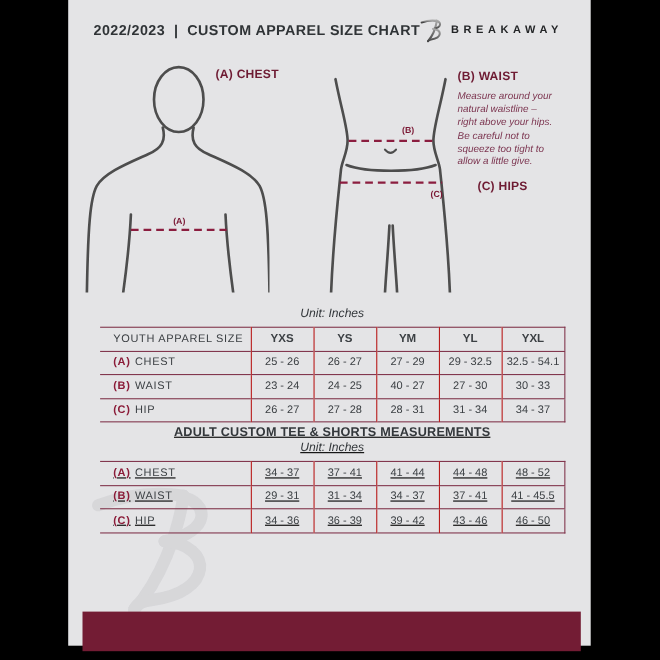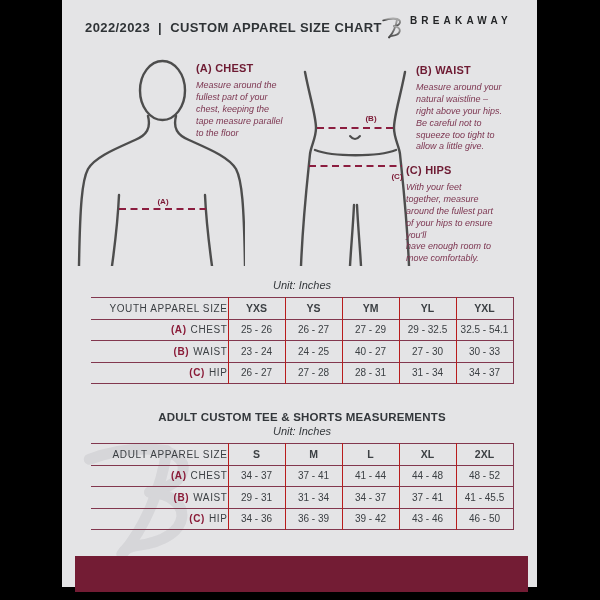--- a/index.html
+++ b/index.html
@@ -15,58 +15,58 @@
   
   .header {
     position:absolute; left:0; top:0; width:100%; height:54px;
     display:flex; align-items:center; justify-content:space-between;
     padding:0 27px 0 23px; box-sizing:border-box; z-index:2;
   }
   .title {
     font-size:13px; font-weight:bold; color:#2F3336;
     letter-spacing:0.4px; white-space:pre;
   }
-  .brand { display:flex; align-items:flex-start; gap:7px; }
+  .brand { display:flex; align-items:center; gap:7px; }
   .brand-name { font-size:10px; font-weight:bold; letter-spacing:4.2px; color:#232527; }
 
   
   .fig { position:absolute; z-index:1; }
   #torso-svg { left:13px; top:56px; }
   #lower-svg { left:226px; top:56px; }
   .dash-label { font-size:8px; font-weight:bold; fill:#7A1733; font-family:"Liberation Sans",sans-serif; }
 
   
   .info { position:absolute; z-index:2; }
   .info h3 { margin:0; font-size:11px; font-weight:bold; color:#6E1B33; letter-spacing:0.2px; }
   .info p {
     margin:6px 0 0; font-size:9px; font-style:italic; color:#7C3550;
     line-height:1.32; white-space:pre-line;
   }
   #chest-info { left:134px; top:62px; width:104px; }
   #waist-info { left:354px; top:64px; width:112px; }
-  #hips-info  { left:344px; top:164px; width:114px; }
+  #hips-info  { left:372px; top:164px; width:114px; }
 
   
   .section { position:absolute; left:29px; width:422px; text-align:center; z-index:1; }
   #youth-section { top:277px; }
-  #adult-section { top:411px; }
+  #adult-section { top:387px;text-decoration:underline; }
   .sec-title { font-size:11.5px; font-weight:bold; color:#33373B; letter-spacing:0.2px; }
   .sec-unit  { font-size:11px; font-style:italic; color:#33373B; margin-top:2px; }
   table.size-table {
     border-collapse:collapse; width:422px; table-layout:fixed; margin-top:6px;
     border-top:1px solid #82374E; border-bottom:1.6px solid #82374E;
     border-right:1px solid #82374E; background:transparent;
   }
   .size-table td {
     height:20.5px; border-top:1px solid #82374E; font-size:10px;
     color:#3C4044; padding:0; text-align:center;
   }
   .size-table tr:first-child td { border-top:none; }
   .size-table td + td { border-left:1px solid #b91c1c; }
-  .size-table .c0 { text-align:right; padding-left:12px; letter-spacing:0.6px;margin-top:45px; }
+  .size-table .c0 { text-align:left; padding-left:12px; letter-spacing:0.6px;margin-top:45px; }
   .size-table .head td { font-weight:bold; font-size:10.5px; }
   .size-table .head .c0 { font-weight:normal; font-size:10px; color:#3A3E42; }
   .pfx { color:#8A1B38; font-weight:bold; margin-right:4px; }
 
   
   #watermark { position:absolute; left:20px; top:430px; z-index:0; }
   .bottom-bar {
     position:absolute; left:13px; top:556px; width:453px; height:36px;
     background:#731C34; z-index:2;
   }
@@ -120,44 +120,32 @@
       <path d="M 69 149 C 70 170, 72 192, 73 210"></path>
     </g>
     <line x1="29" y1="72" x2="108" y2="72" stroke="#8B1D3F" stroke-width="2" stroke-dasharray="7 4.5"></line>
     <text class="dash-label" x="83" y="65" text-anchor="middle">(B)</text>
     <line x1="21" y1="110" x2="114" y2="110" stroke="#8B1D3F" stroke-width="2" stroke-dasharray="7 4.5"></line>
     <text class="dash-label" x="109" y="123" text-anchor="middle">(C)</text>
   </svg>
 
   <div id="chest-info" class="info">
     <h3>(A) CHEST</h3>
-    <p>Measure around the
-fullest part of your
-chest, keeping the
-tape measure parallel
-to the floor</p>
   </div>
   <div id="waist-info" class="info">
     <h3>(B) WAIST</h3>
     <p>Measure around your
 natural waistline –
 right above your hips.
 Be careful not to
 squeeze too tight to
 allow a little give.</p>
   </div>
   <div id="hips-info" class="info">
     <h3>(C) HIPS</h3>
-    <p>With your feet
-together, measure
-around the fullest part
-of your hips to ensure
-you'll
-have enough room to
-move comfortably.</p>
   </div>
 
   <svg id="watermark" width="118" height="138" viewBox="0 0 34 40">
     <g fill="none" stroke="#D5D5D8" stroke-width="3.2" stroke-linecap="round" opacity="0.9">
       <path d="M 2 8.5 C 10 5.5, 18 5, 24.5 6"></path>
       <path d="M 24.5 6 C 23 16, 18.5 28, 11.5 36"></path>
       <path d="M 23.5 6.2 C 31.5 7.5, 32 15.5, 19.5 18"></path>
       <path d="M 19.5 18 C 32.5 19, 32.5 31.5, 16 33.5 C 13.5 33.8, 12 34.8, 11.5 36"></path>
     </g>
   </svg>
@@ -216,28 +204,20 @@
     <table class="size-table">
       <colgroup>
           <col style="width:137px">
           <col style="width:57px">
           <col style="width:57px">
           <col style="width:57px">
           <col style="width:57px">
           <col style="width:57px">
         </colgroup>
       <tbody>
-          <tr class="head">
-        <td class="c0">ADULT APPAREL SIZE</td>
-        <td>S</td>
-        <td>M</td>
-        <td>L</td>
-        <td>XL</td>
-        <td>2XL</td>
-      </tr>
       <tr>
         <td class="c0"><span class="pfx">(A)</span><span>CHEST</span></td>
         <td>34 - 37</td>
         <td>37 - 41</td>
         <td>41 - 44</td>
         <td>44 - 48</td>
         <td>48 - 52</td>
       </tr>
       <tr>
         <td class="c0"><span class="pfx">(B)</span><span>WAIST</span></td>

